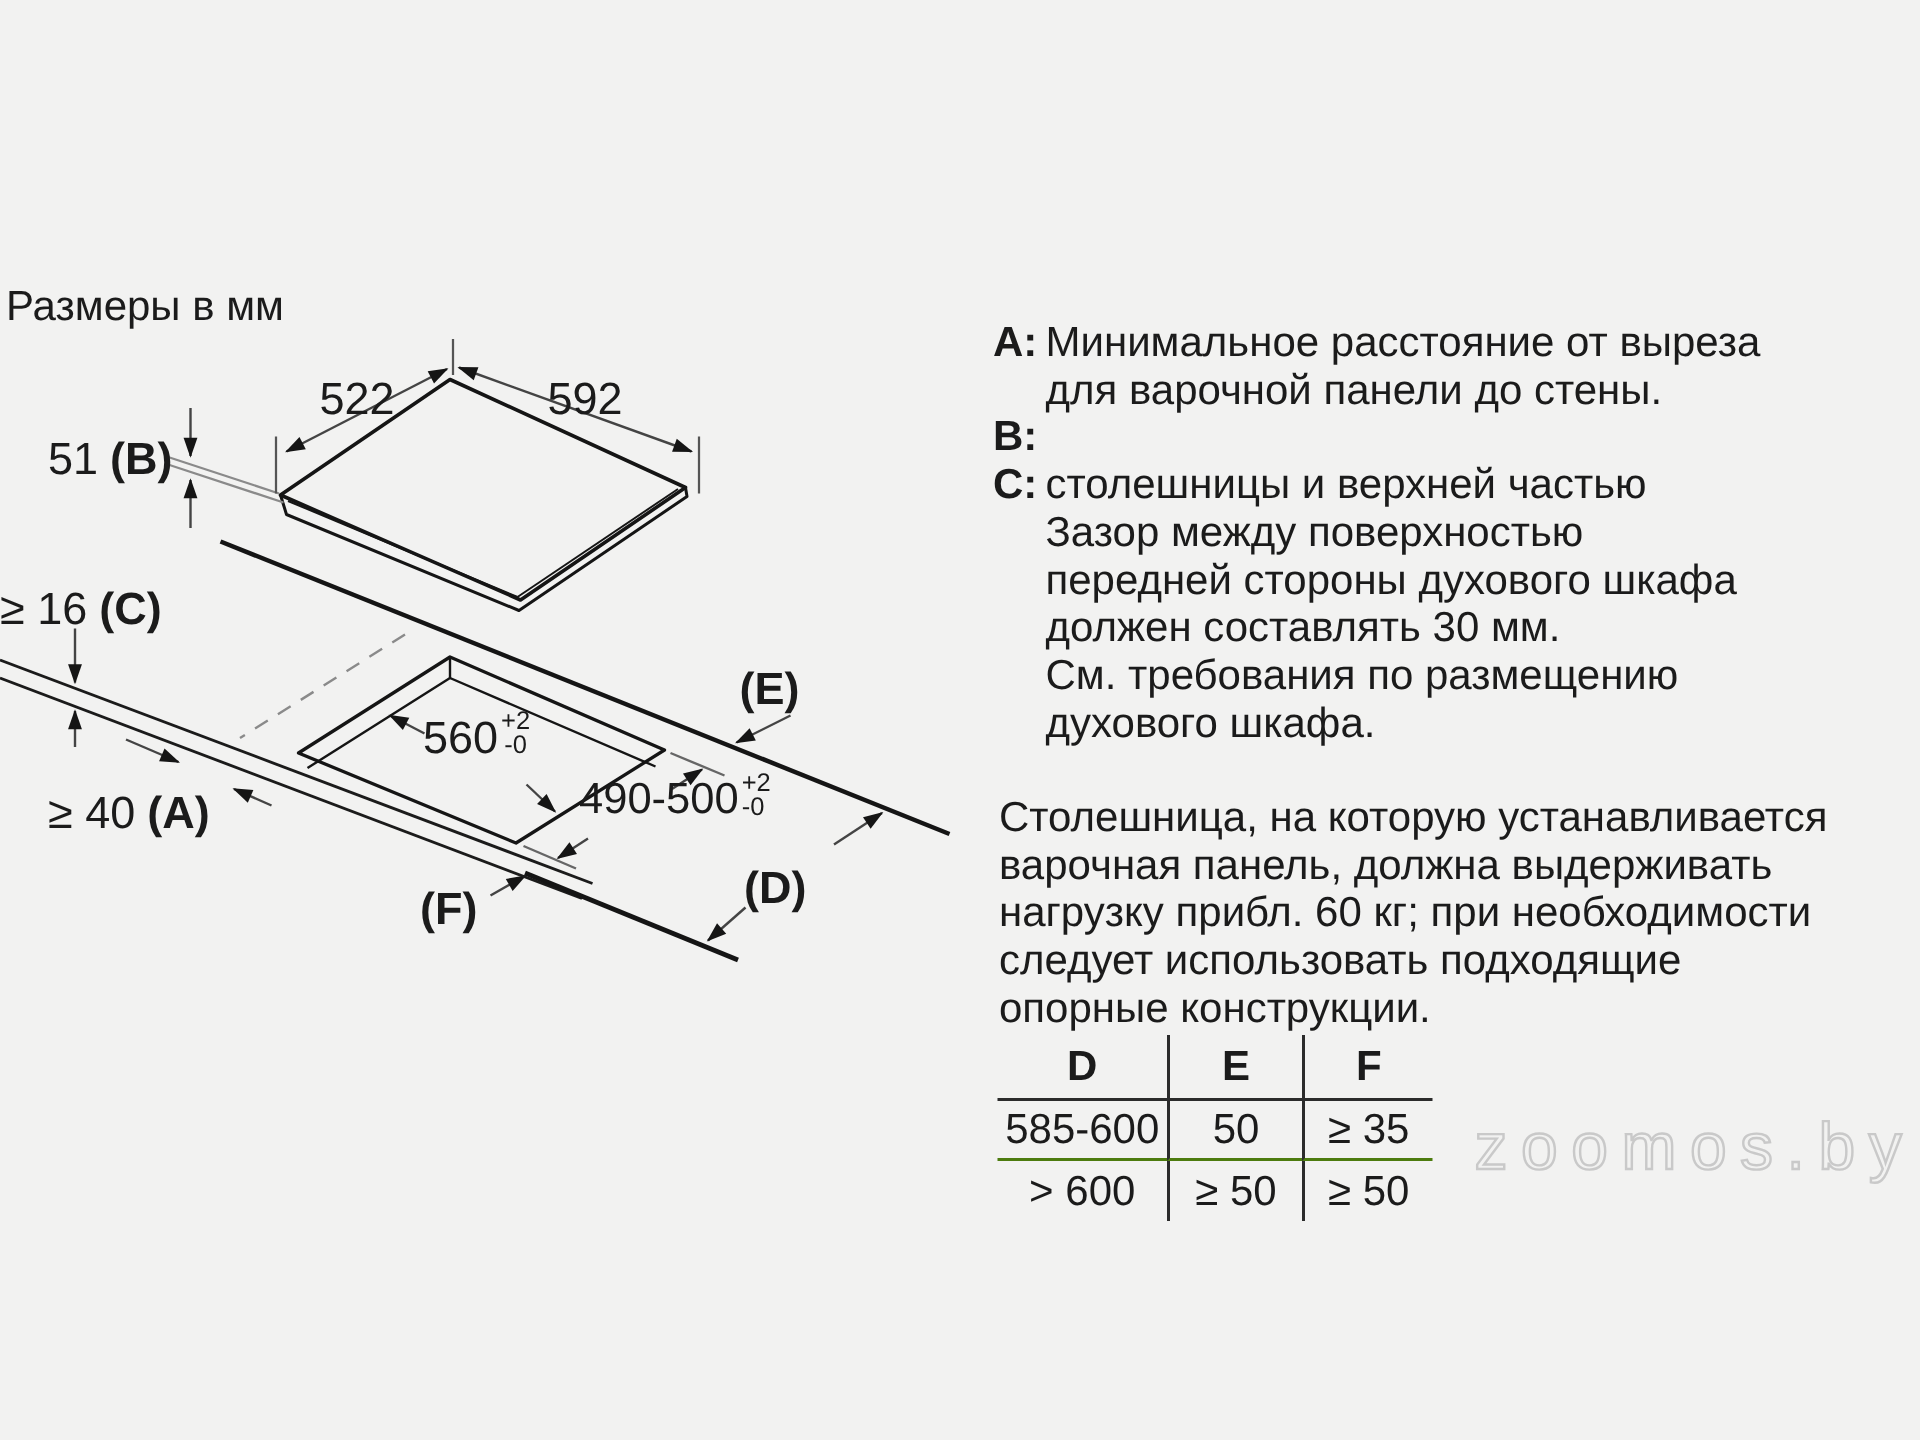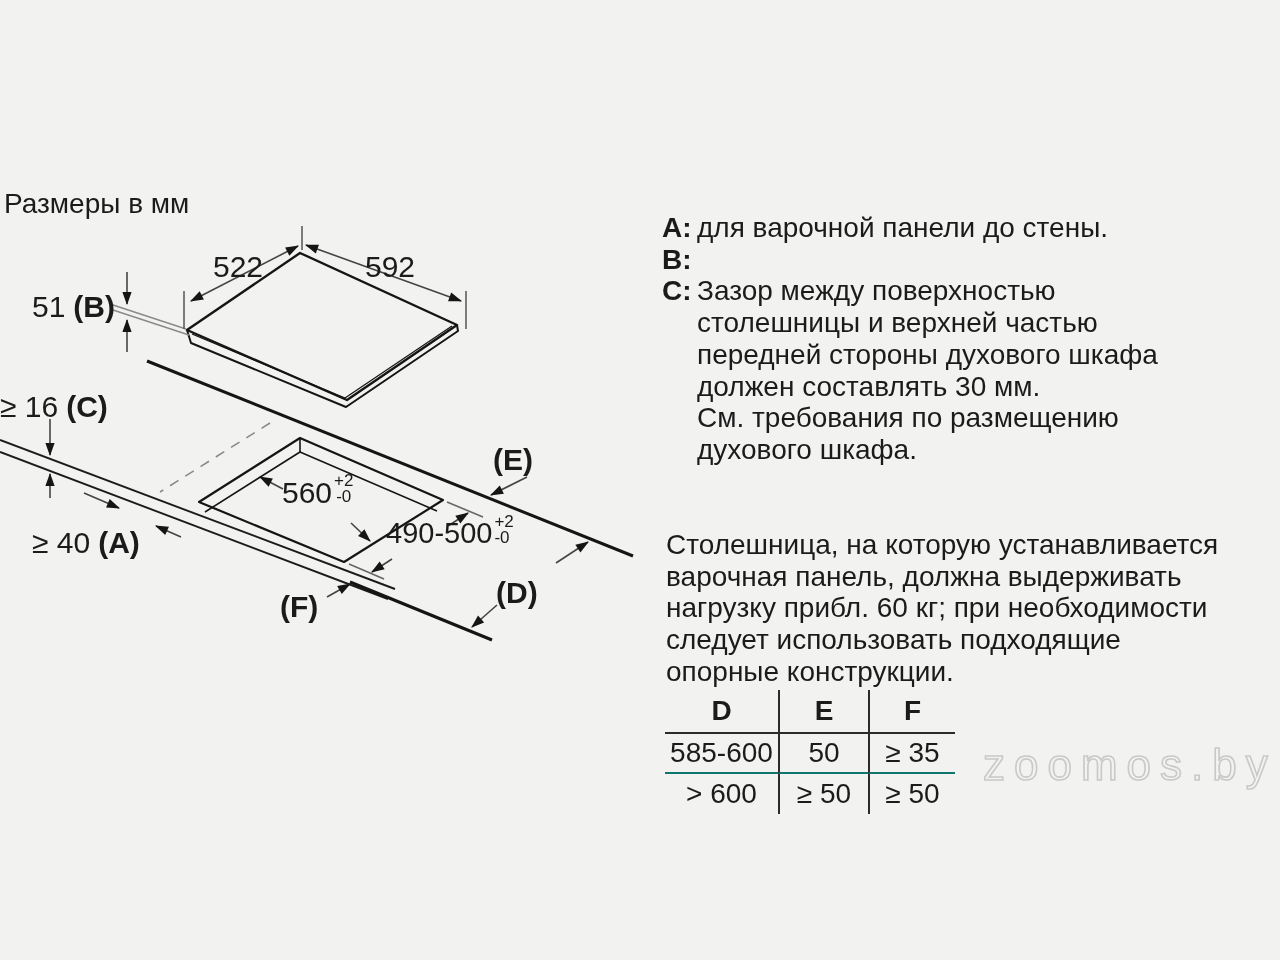--- a/index.html
+++ b/index.html
@@ -28,21 +28,21 @@
   .def-label{width:35px;flex:none;font-weight:bold;}
   .def-text div{white-space:nowrap;}
   .para{left:666px;top:519px;font-size:28px;line-height:31.7px;margin-top:10px;}
   .para div{white-space:nowrap;}
 
   
   .dim-table{left:665px;top:690px;width:290px;display:grid;
              grid-template-columns:113px 90px 87px;font-size:28px;}
   .dim-table .cell{display:flex;align-items:center;justify-content:center;white-space:nowrap;}
   .dim-table .hdr{font-weight:bold;height:42px;border-bottom:2px solid #2b2b2b;}
-  .dim-table .r1{height:38px;border-bottom:2px solid #0f766e;}
+  .dim-table .r1{height:38px;border-bottom:2px solid #4d7c0f;}
   .dim-table .r2{height:40px;}
   .dim-table .vline{border-left:2px solid #2b2b2b;}
 
   .watermark{left:983px;top:740px;font-size:44px;letter-spacing:9px;
              color:transparent;-webkit-text-stroke:1.6px #c9c9c9;white-space:nowrap;}
 </style>
 </head>
 <body>
 
 <div class="abs" id="page-title">Размеры в мм</div>
@@ -147,31 +147,32 @@
   <span>490-500</span><span class="tol">
       <span>+2</span>
       <span>-0</span>
     </span>
 </div>
 
 <div class="abs defs">
   <div class="def-row">
     <span class="def-label">A:</span>
     <div class="def-text">
+      <div>Минимальное расстояние от выреза</div>
       <div>для варочной панели до стены.</div>
     </div>
   </div>
   <div class="def-row">
     <span class="def-label">B:</span>
   </div>
   <div class="def-row">
     <span class="def-label">C:</span>
     <div class="def-text">
+      <div>столешницы и верхней частью</div>
       <div>Зазор между поверхностью</div>
-      <div>столешницы и верхней частью</div>
       <div>передней стороны духового шкафа</div>
       <div>должен составлять 30 мм.</div>
       <div>См. требования по размещению</div>
       <div>духового шкафа.</div>
     </div>
   </div>
 </div>
 
 <div class="abs para">
   <div>Столешница, на которую устанавливается</div>

